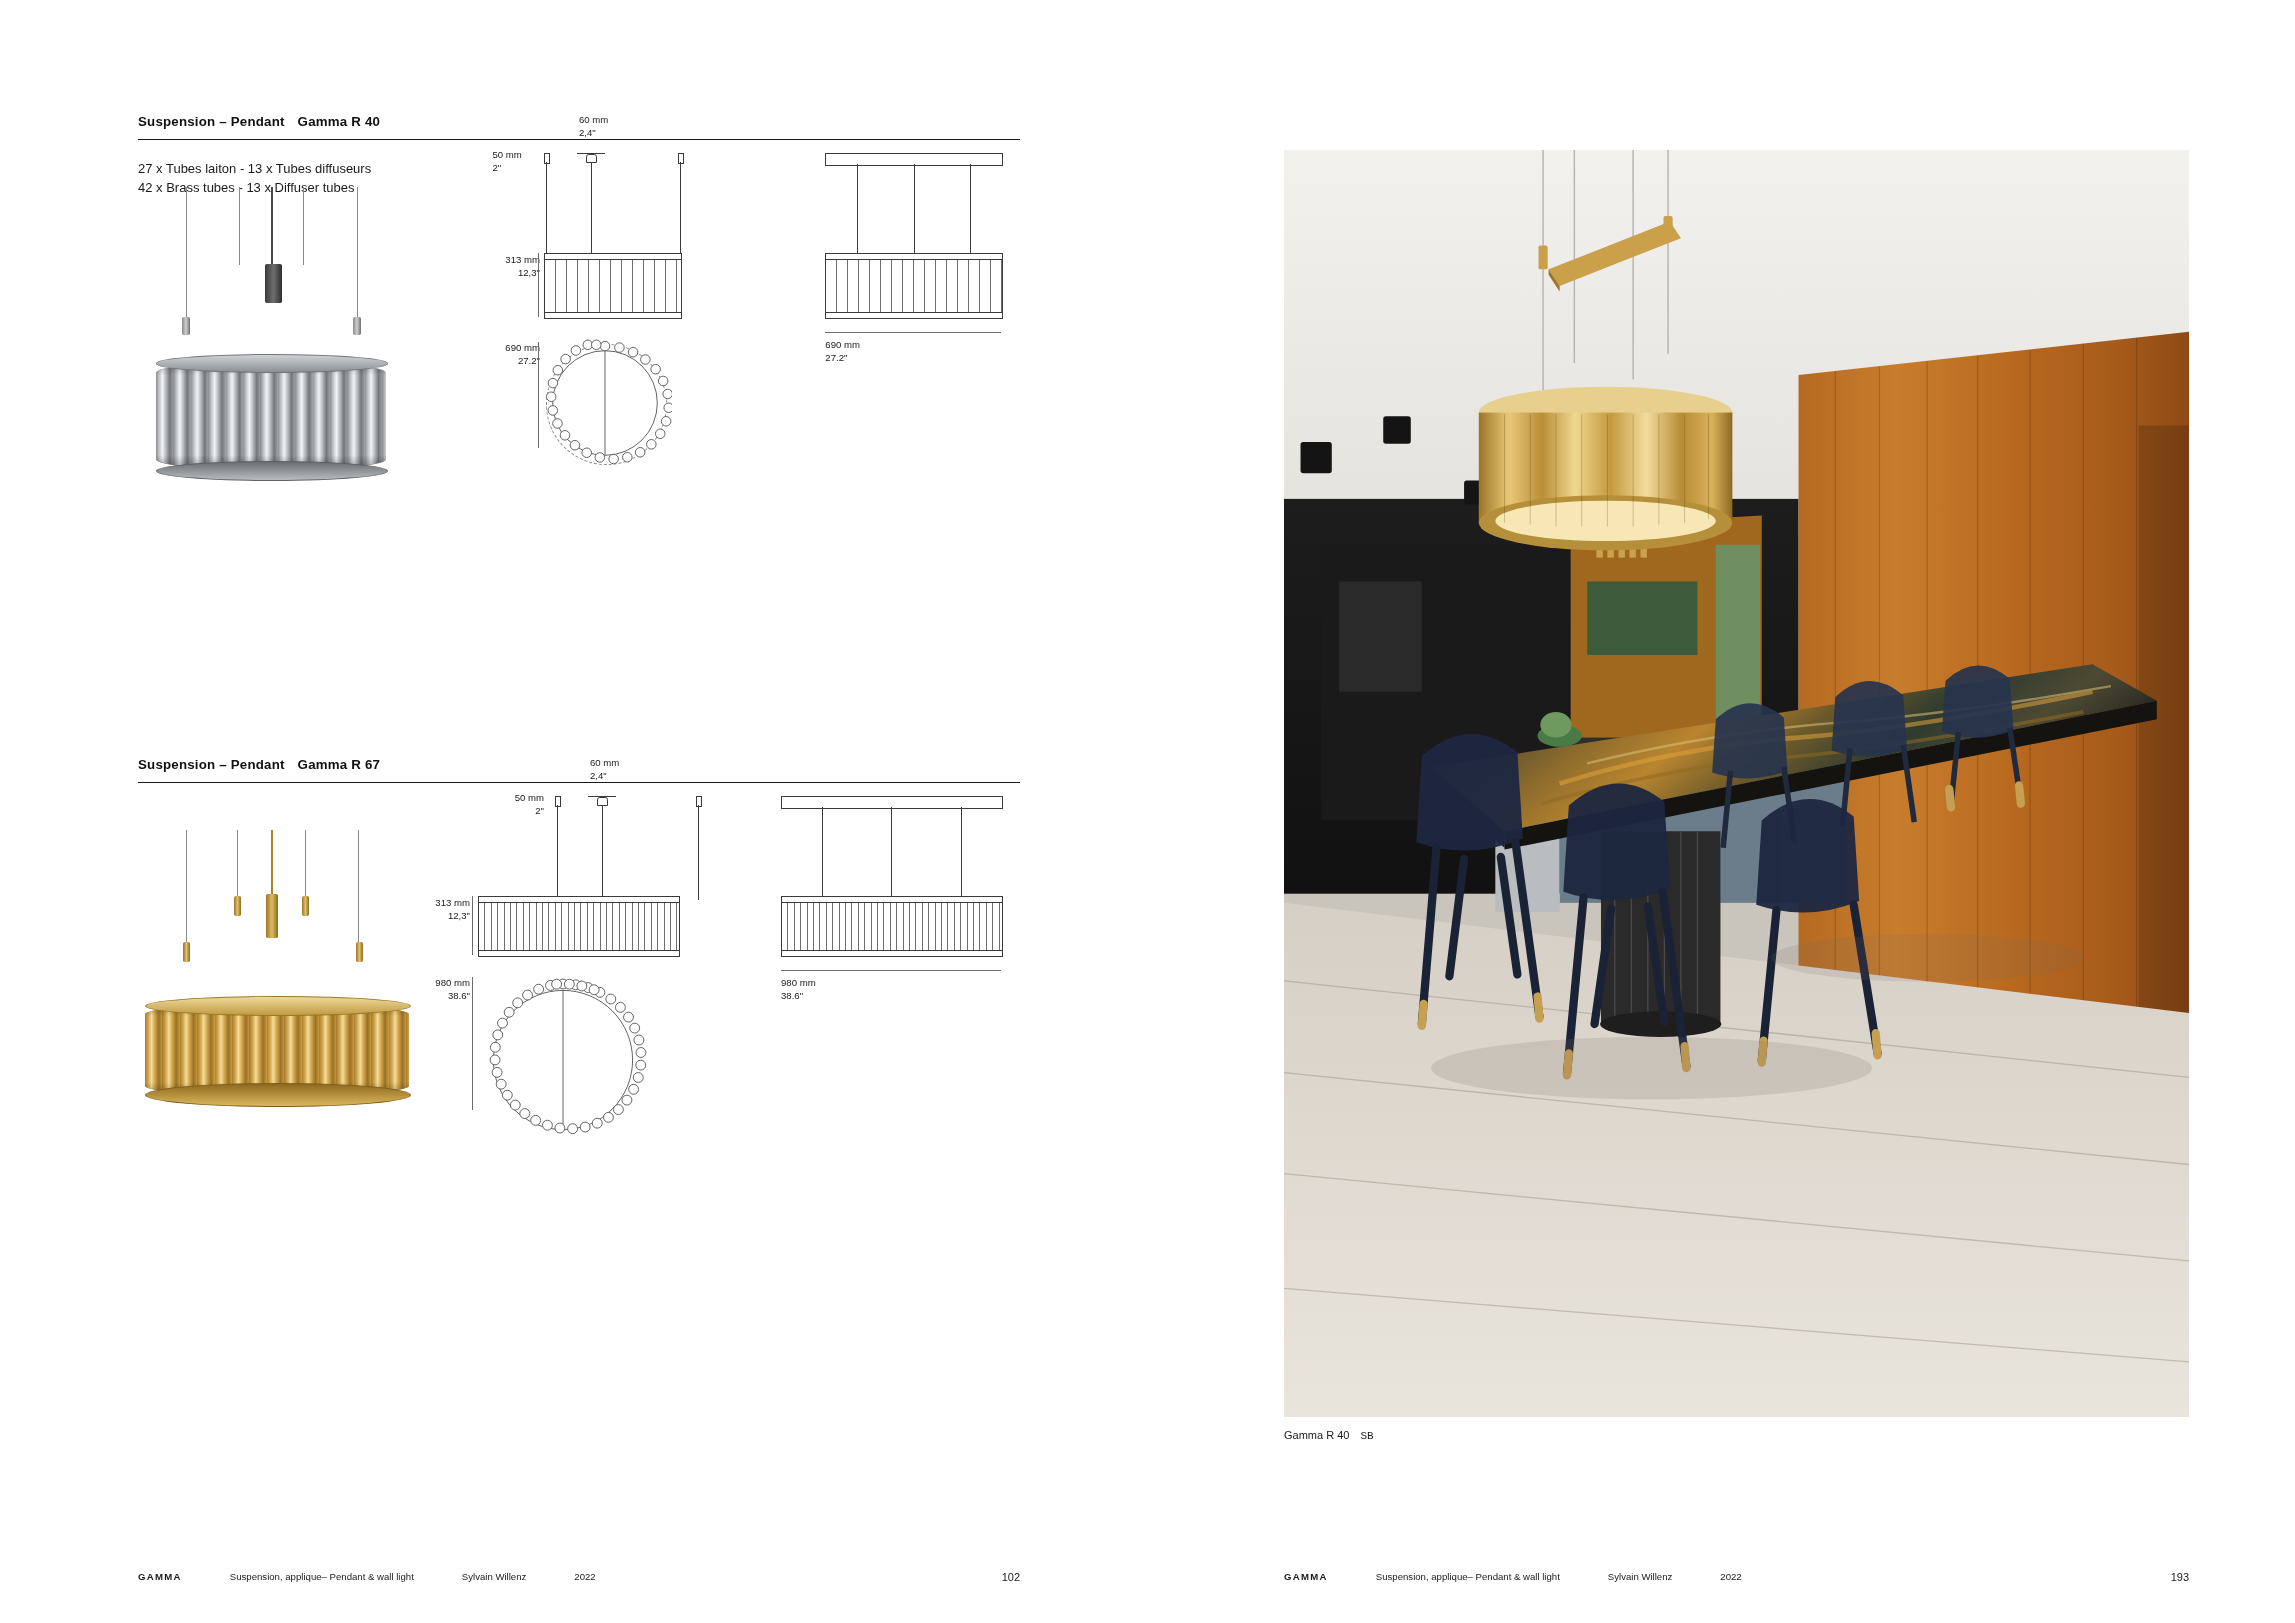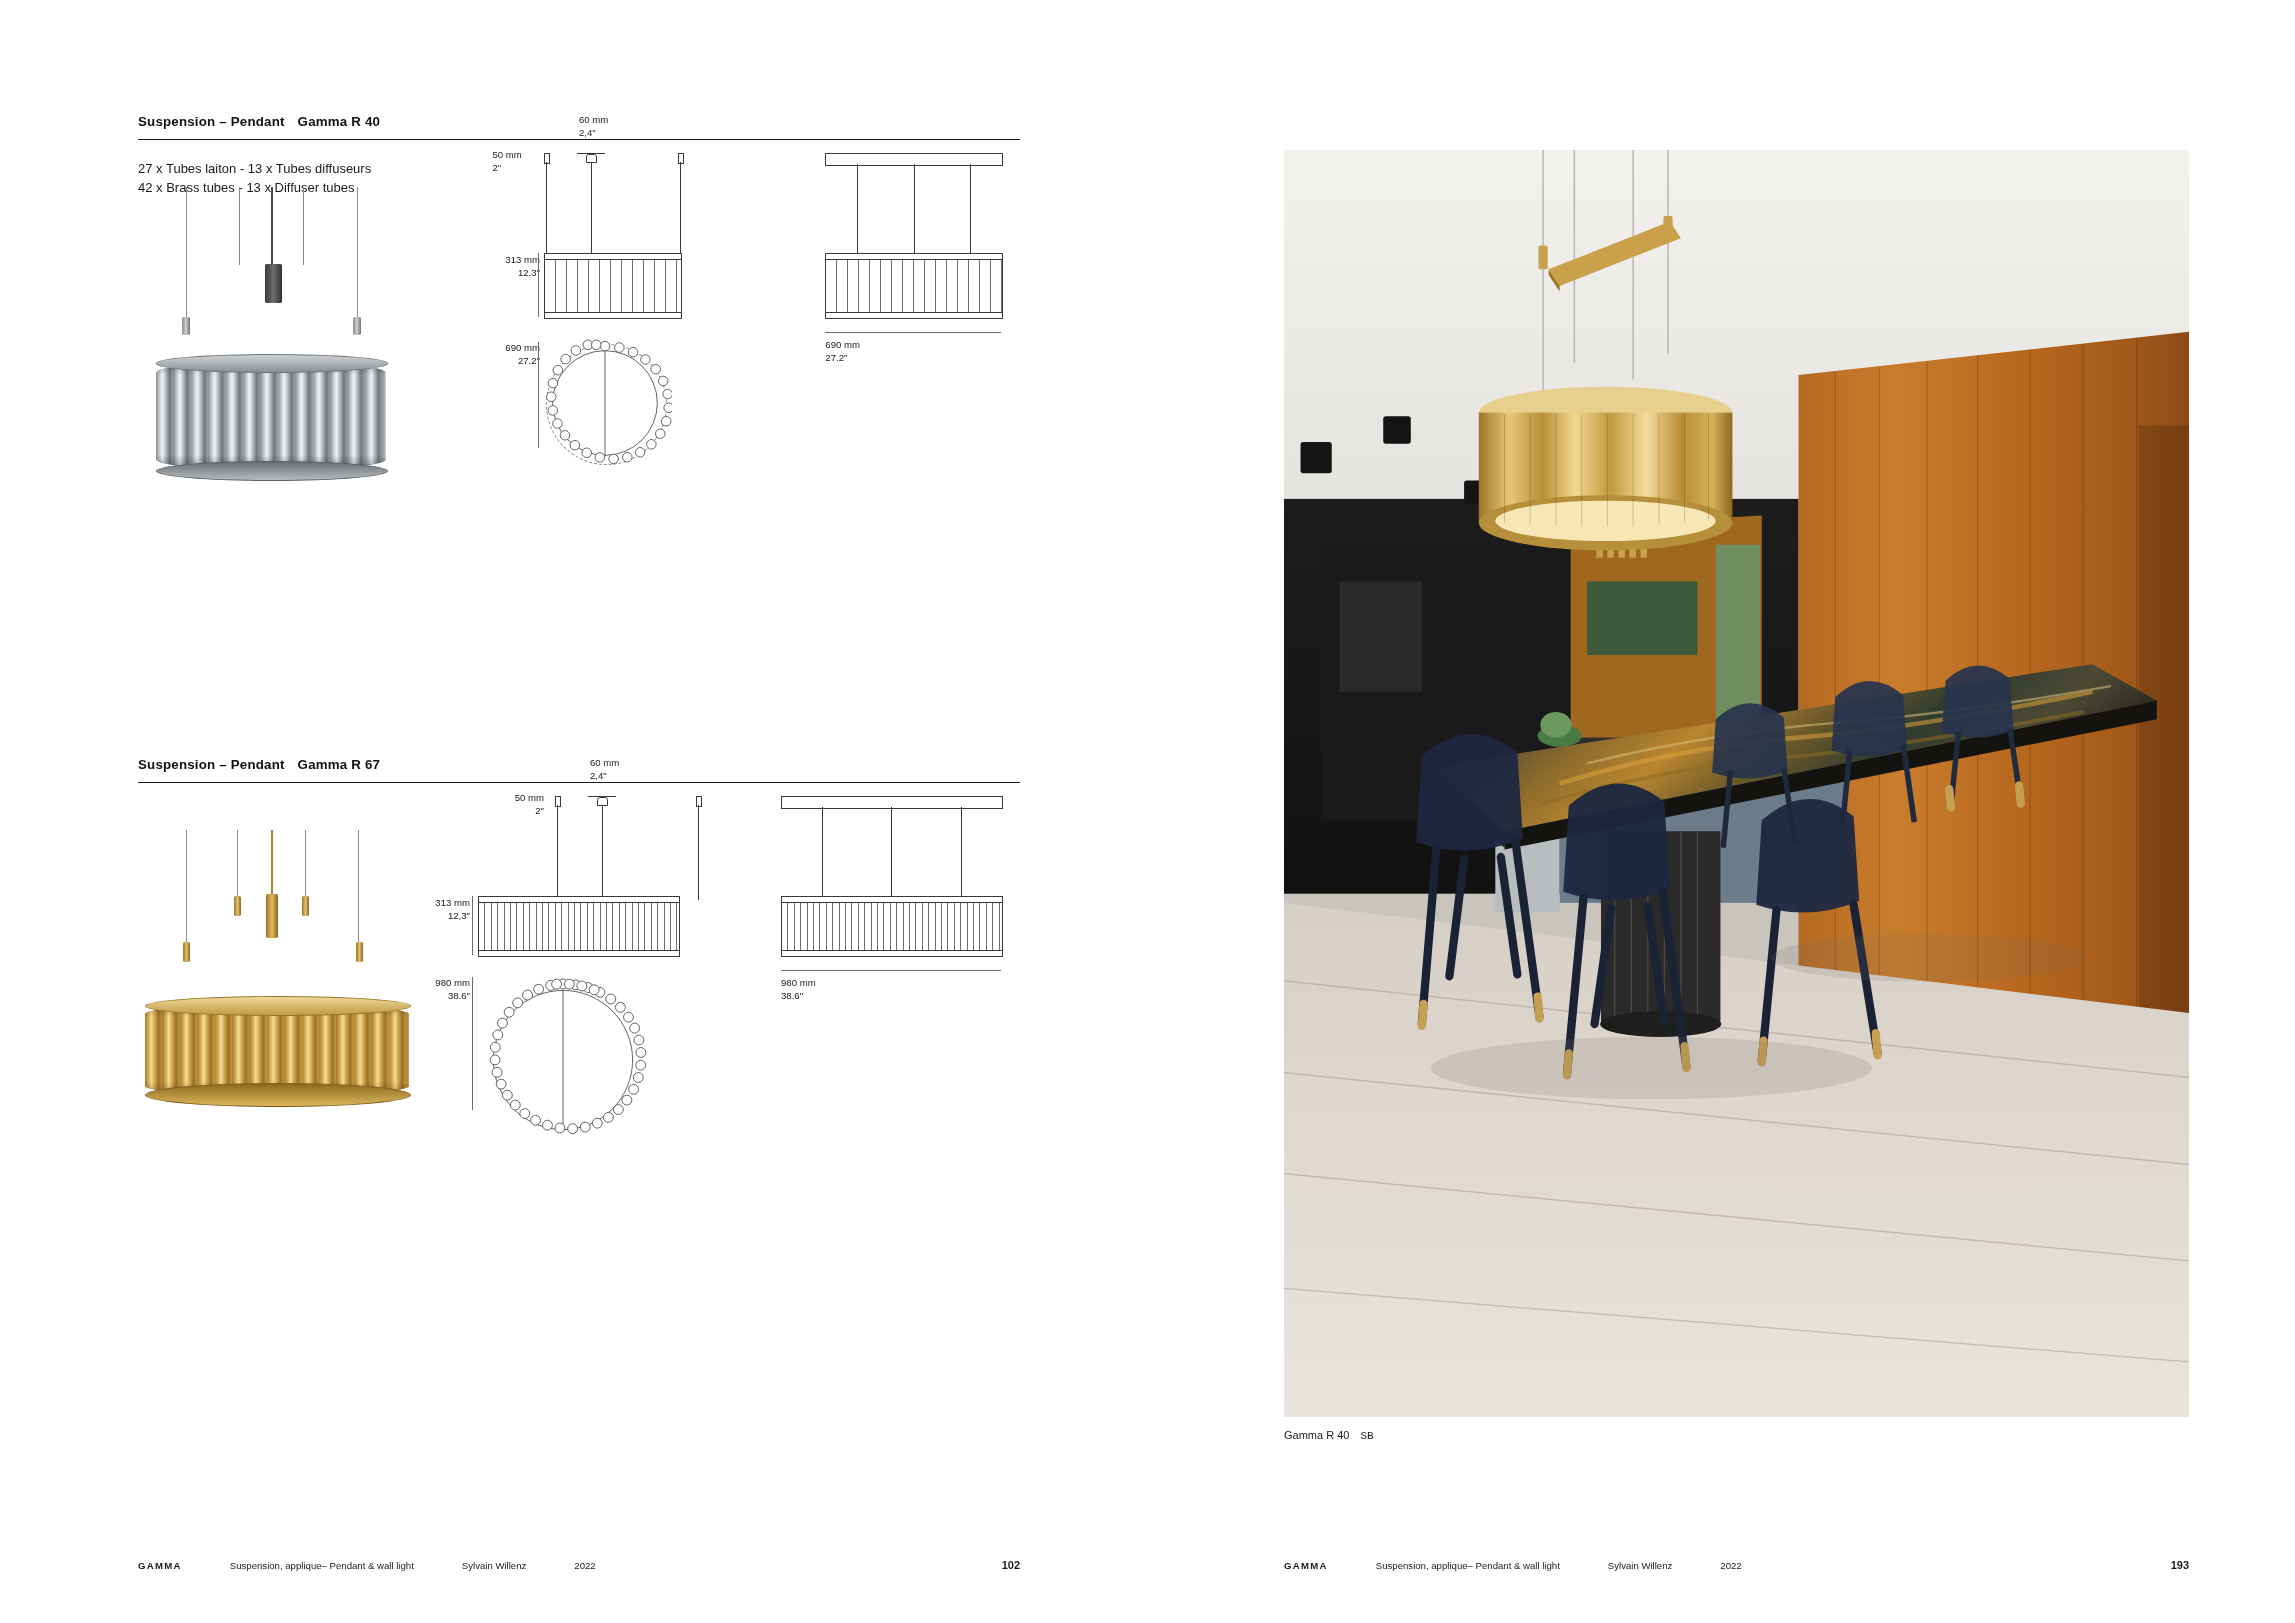--- a/index.html
+++ b/index.html
@@ -179,39 +179,38 @@
     left: 1284px;
     top: 1429px;
     font-size: 11px;
     color: #1a1a1a;
   }
   .photo-caption .finish { margin-left: 11px; font-family: Liberation Mono, monospace; }
 
   
   .footer {
     position: absolute;
-    bottom: 53px;
+    bottom: 41px;
     font-size: 9.6px;
     color: #1a1a1a;
     display: flex;
-    align-items: center;
   }
   .footer-left { left: 138px; width: 882px; }
   .footer-right { left: 1284px; width: 905px; }
   .footer .brand {
     font-weight: bold;
     letter-spacing: 1.3px;
     font-size: 9.6px;
   }
   .footer .f-desc { margin-left: 48px; }
   .footer .f-designer { margin-left: 48px; }
   .footer .f-year { margin-left: 48px; }
   .footer .f-page {
     margin-left: auto;
-    font-weight: bold;
+    font-weight: normal;
     font-size: 11px;
   }
 </style>
 </head>
 <body>
 
 <div class="spread">
 
   <div class="page page-left">
 

